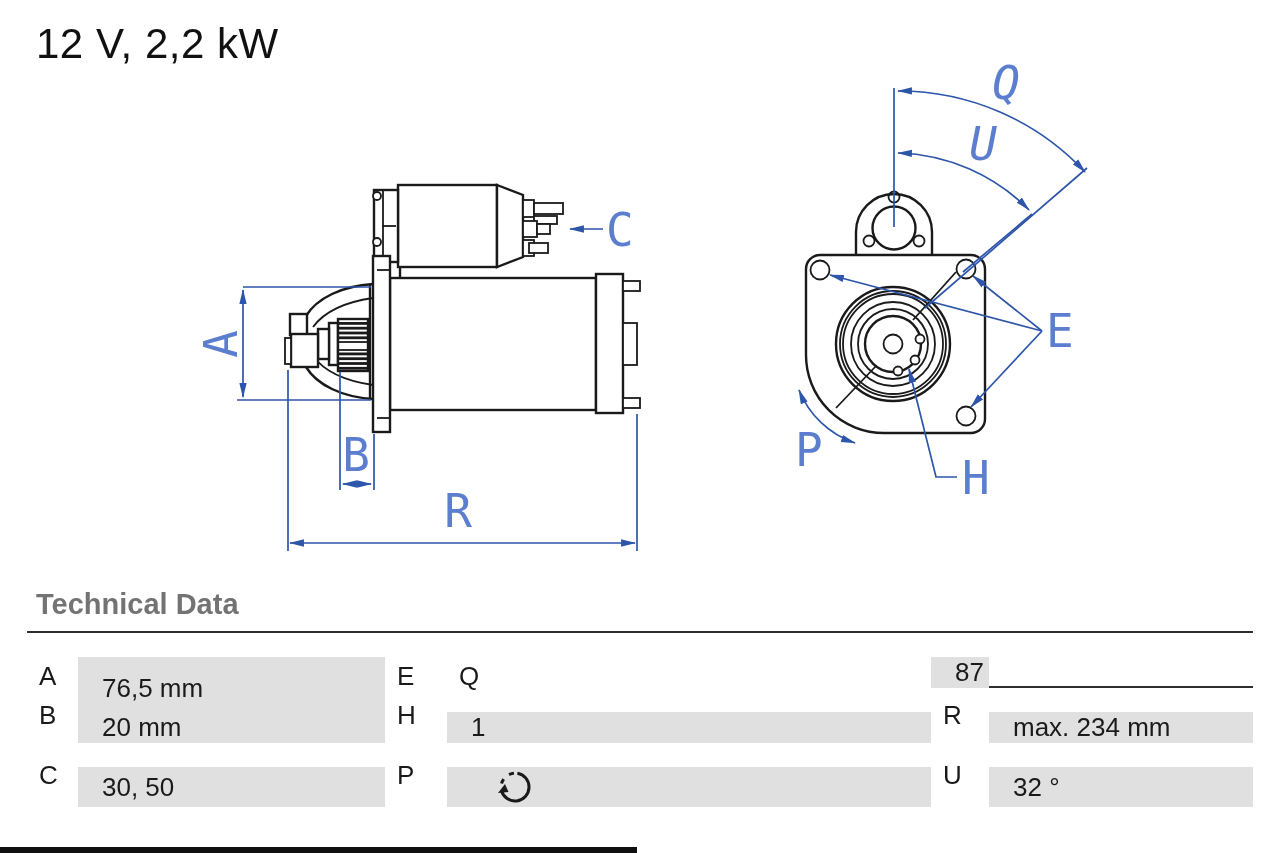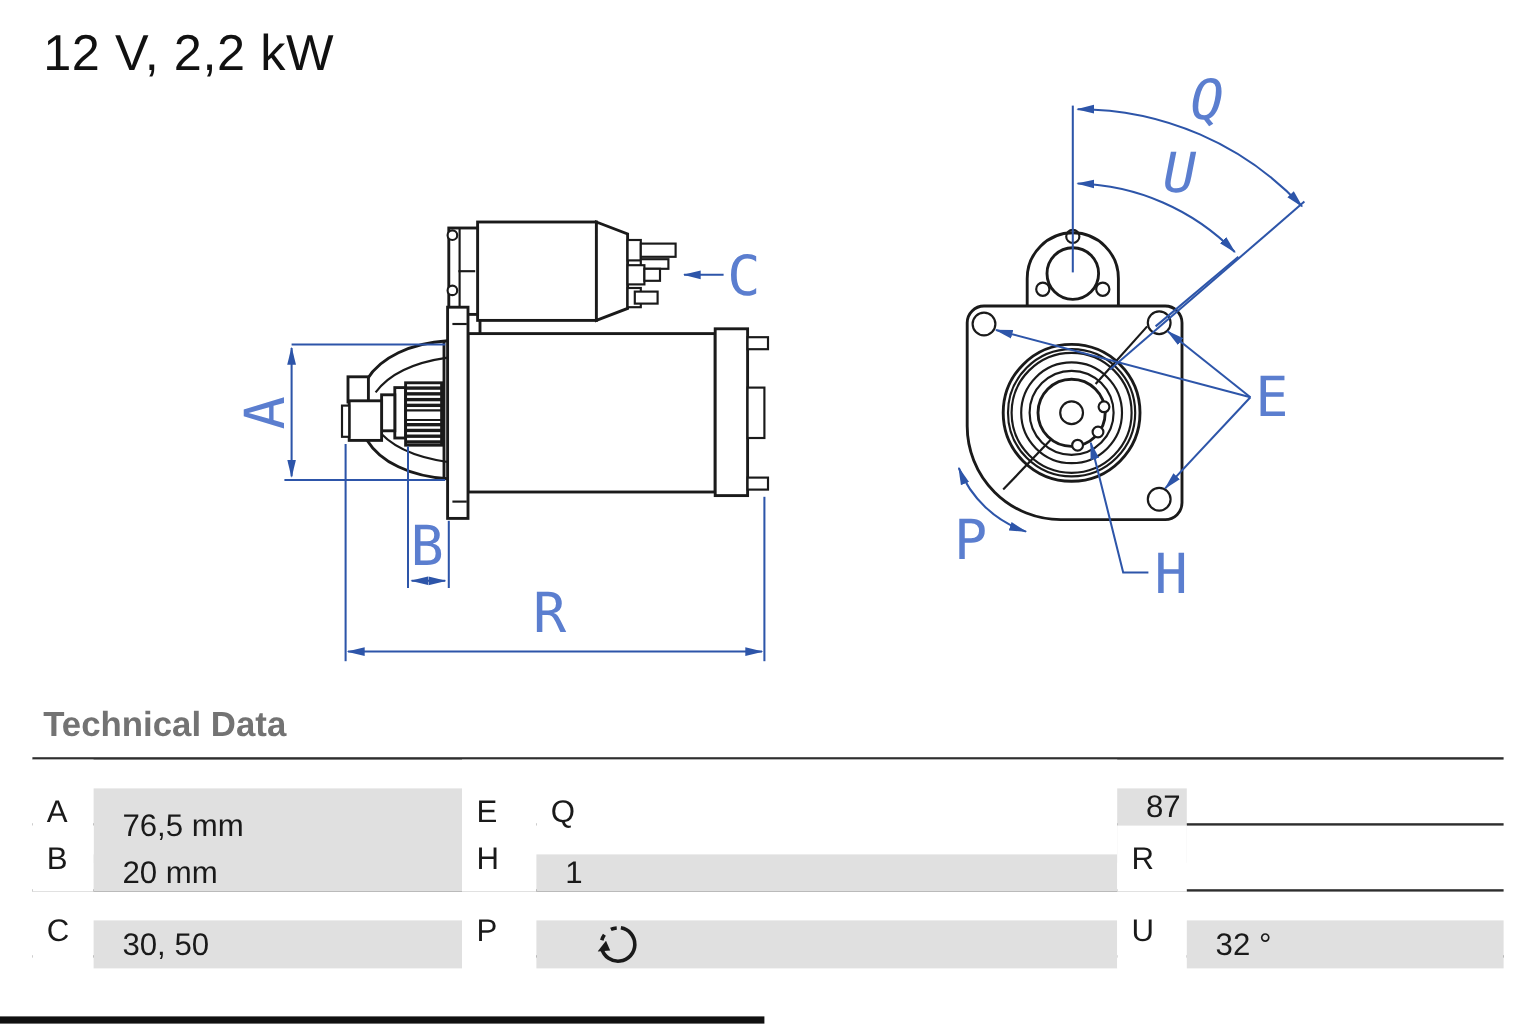--- a/index.html
+++ b/index.html
@@ -219,20 +219,21 @@
     <div class="t-key">E</div>
     <div class="t-key">Q</div>
     <div class="t-val">87 °</div>
   </div>
   <div class="t-row">
     <div class="t-key">B</div>
     <div class="t-val">20 mm</div>
     <div class="t-key">H</div>
     <div class="t-val">1</div>
     <div class="t-key">R</div>
+    <div class="t-val">max. 234 mm</div>
   </div>
   <div class="t-row">
     <div class="t-key">C</div>
     <div class="t-val">30, 50</div>
     <div class="t-key">P</div>
     <div class="t-val">
       <svg class="rot-icon" width="40" height="40" viewBox="0 0 40 40">
         <path d="M 24.4 6.2 A 14 14 0 1 1 8.5 23.6" fill="none" stroke="#1a1a1a" stroke-width="3"></path>
         <path d="M 8.5 16.5 A 14 14 0 0 1 23 6.3" fill="none" stroke="#1a1a1a" stroke-width="3" stroke-dasharray="5 7"></path>
         <polygon points="5,26 12,17 15.5,25" fill="#1a1a1a"></polygon>

